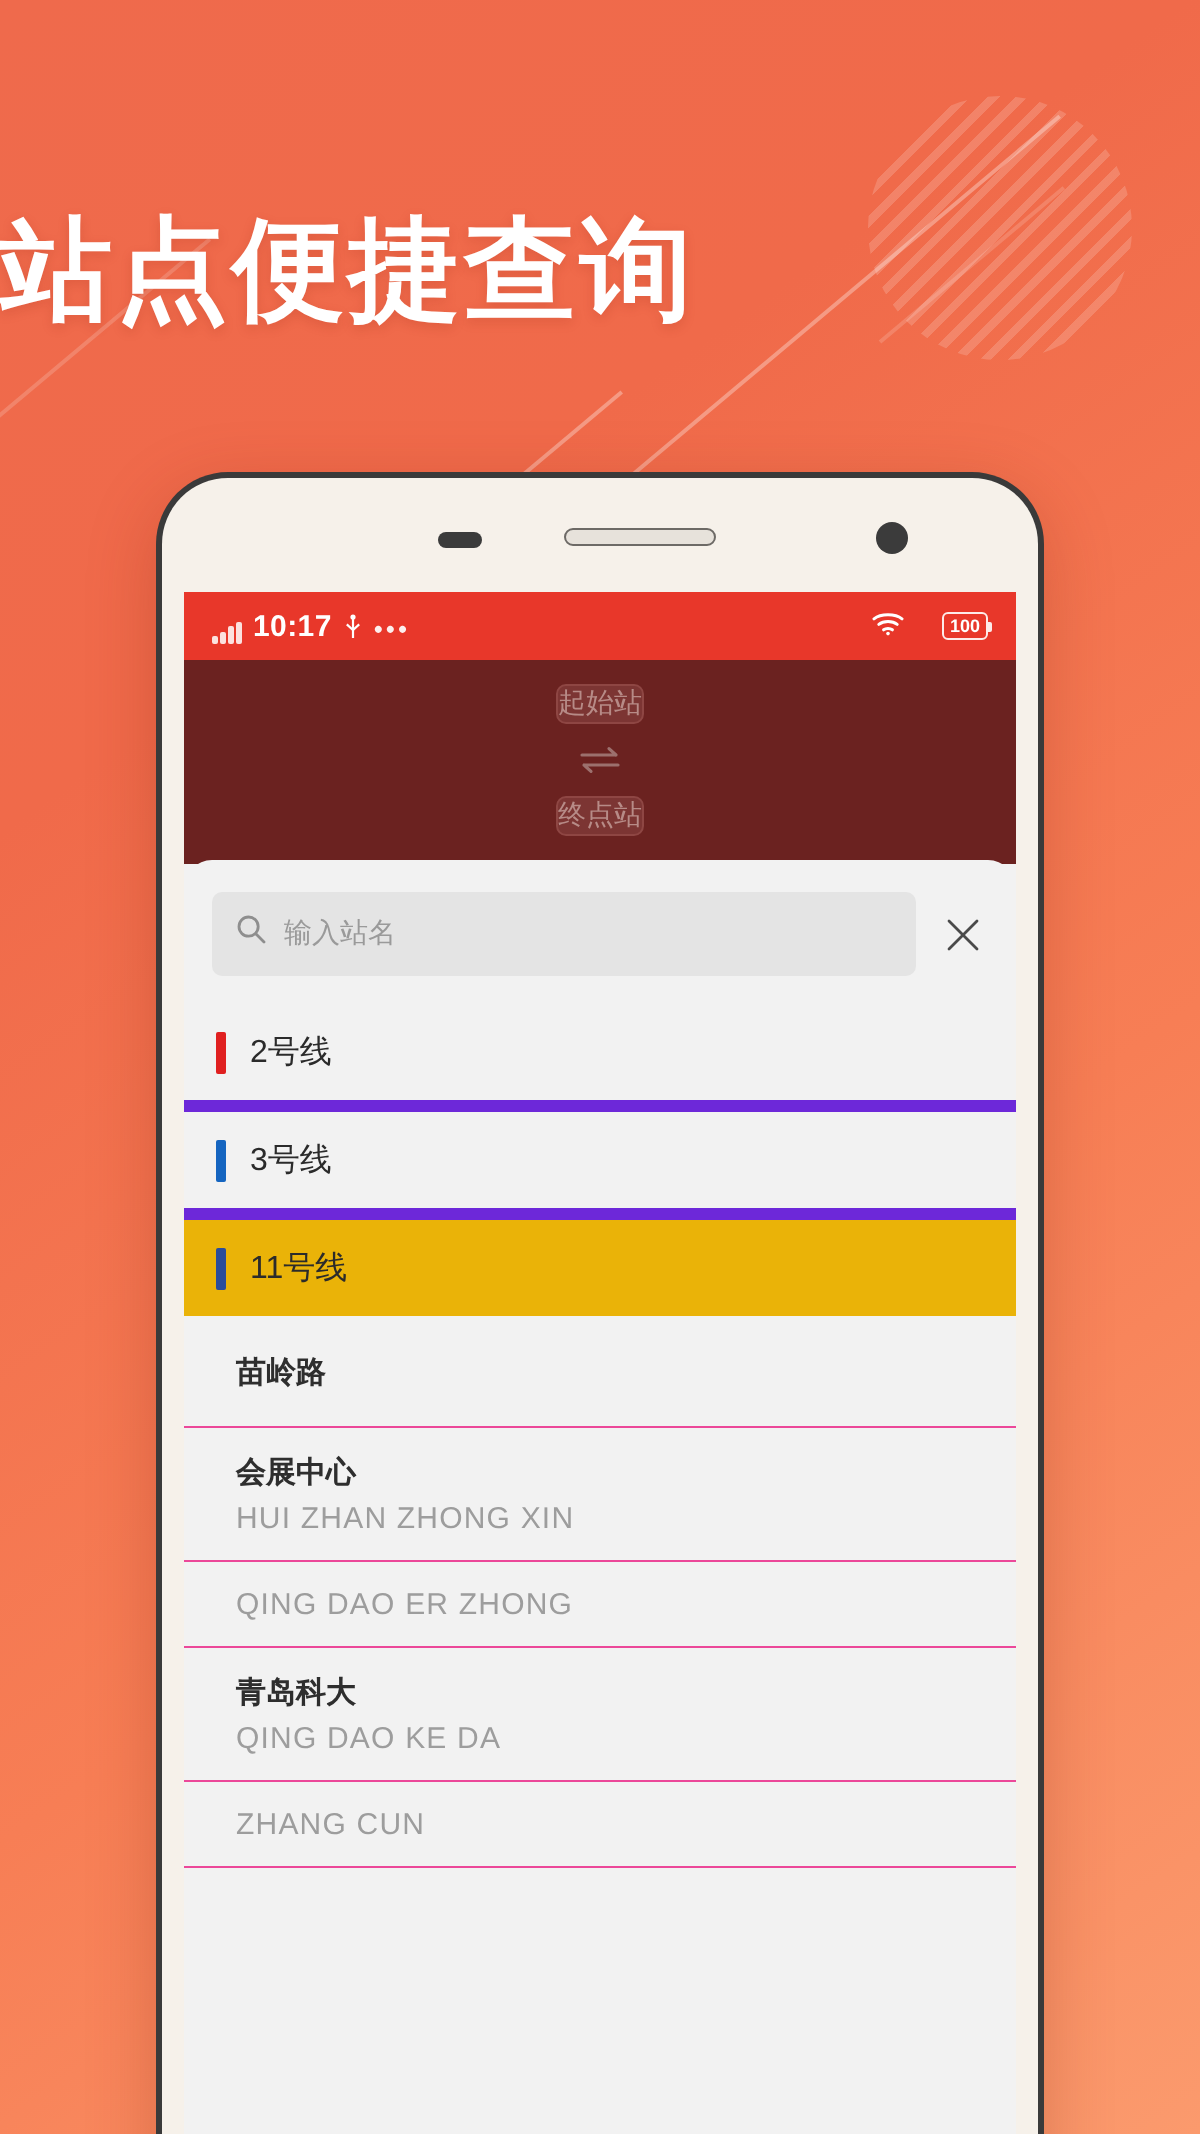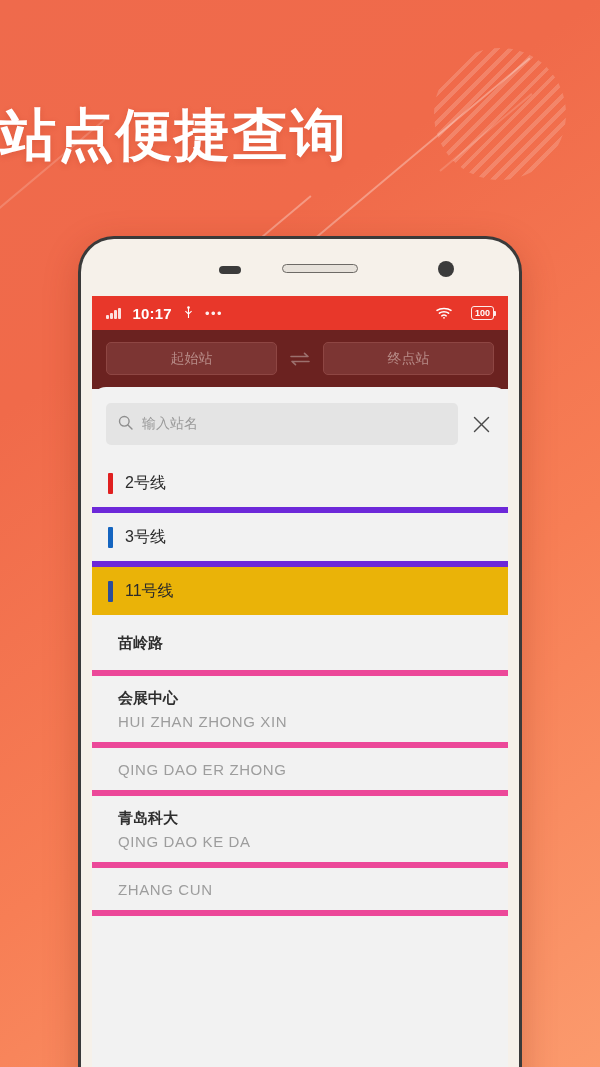--- a/index.html
+++ b/index.html
@@ -101,21 +101,21 @@
 
   
   #status-bar {
     height:34px;
     background:#e8372a;
     display:flex; align-items:center;
     padding:0 14px;
     color:#ffffff;
     font-size:15px;
   }
-  #status-left { display:flex; align-items:center; gap:12px; flex:1; }
+  #status-left { display:flex; align-items:flex-end; gap:6px; flex:1; }
   #signal-icon { display:flex; align-items:flex-end; gap:1.5px; height:11px; }
   #signal-icon i { display:block; width:2.5px; background:rgba(255,255,255,.85); border-radius:1px; }
   #signal-icon i:nth-child(1){height:4px;}
   #signal-icon i:nth-child(2){height:6px;}
   #signal-icon i:nth-child(3){height:8.5px;}
   #signal-icon i:nth-child(4){height:11px;}
   #status-time { font-weight:bold; font-size:15px; letter-spacing:.2px; }
   #usb-icon { font-size:13px; line-height:1; }
   #more-dots { letter-spacing:1.5px; font-size:13px; opacity:.92; }
   #status-right { display:flex; align-items:center; gap:19px; }
@@ -129,21 +129,21 @@
   }
   #battery-icon::after{
     content:""; position:absolute; right:-3px; top:3.5px;
     width:2px; height:5px; background:rgba(255,255,255,.9); border-radius:0 1px 1px 0;
   }
 
   
   #route-bar {
     background:#6b2220;
     padding:12px 14px 14px 14px;
-    display:flex; align-items:center; gap:10px;
+    display:flex; align-items:center; gap:10px;flex-direction:column;
   }
   .route-field {
     flex:1; height:33px;
     background:#7c3533;
     border:1px solid #8e4643;
     border-radius:5px;
     display:flex; align-items:center; justify-content:center;
     color:#b78b87;
     font-size:14px;
   }
@@ -184,21 +184,21 @@
     border-bottom:6px solid #6d28d9;
     background:#f2f2f2;
   }
   .line-row.selected { background:#eab308; border-bottom-color:#f2f2f2; }
   .line-color-bar { width:5px; height:21px; border-radius:1px; flex:0 0 auto; }
   .line-label { font-size:16px; color:#2b2b2b; }
 
   
   .station-row {
     padding:13px 14px 12px 26px;
-    border-bottom:6px solid #ec4899;
+    border-bottom:1px solid #ec4899;
     background:#f2f2f2;
   }
   .station-name-cn { font-size:15px; font-weight:bold; color:#2e2e2e; margin-bottom:5px; }
   .station-name-py { font-size:15px; color:#9d9d9d; letter-spacing:.6px; }
 </style>
 </head>
 <body>
 
 <div id="promo-bg">
   <div class="deco-circle" id="deco-circle-topright"></div>

